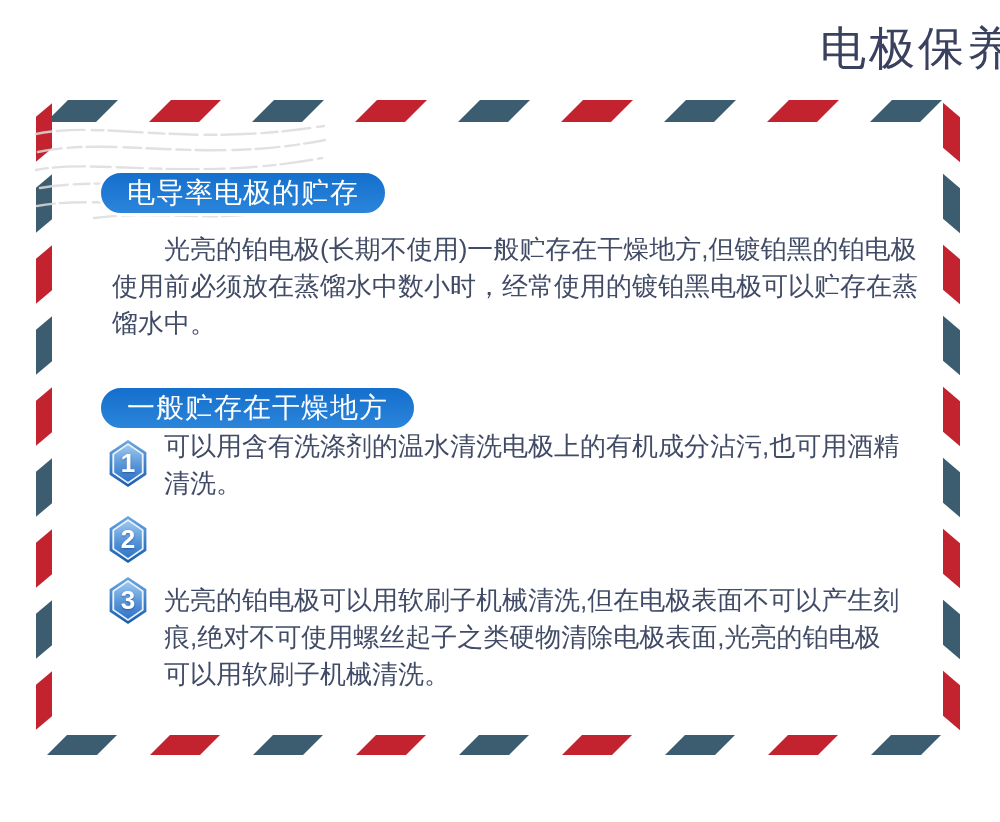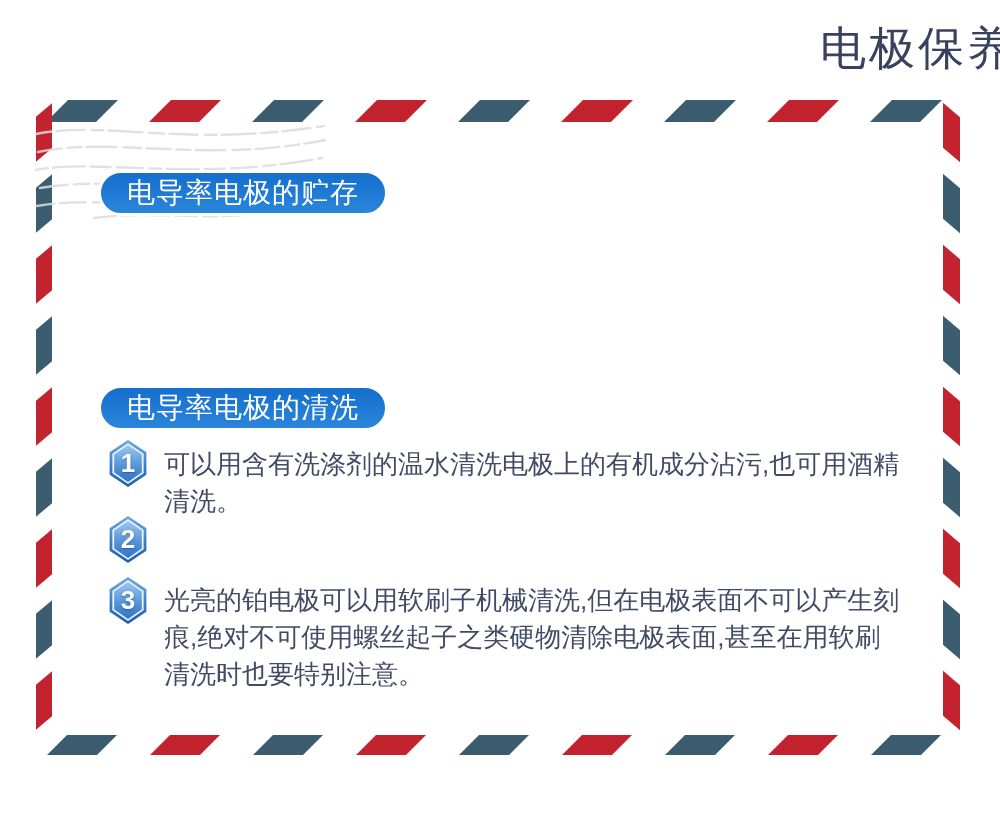--- a/index.html
+++ b/index.html
@@ -48,21 +48,21 @@
     font-size:26px; line-height:37px;
     color:#414b66;
     text-indent:2em;
   }
   .item-text {
     position:absolute;
     font-size:26px; line-height:37px;
     color:#414b66;
     width:742px; left:164px;
   }
-  .item1-text { top:446px; }
+  .item1-text { top:428px; }
   .item2-text { top:521px; }
   .item3-text { top:582px; }
   
   .hex { position:absolute; width:40px; height:47px; left:108px; }
   .hex1 { top:440px; }
   .hex2 { top:516px; }
   .hex3 { top:577px; }
   .hex .h-outer, .hex .h-ring, .hex .h-inner {
     position:absolute;
     clip-path:polygon(50% 0%, 96% 26%, 96% 74%, 50% 100%, 4% 74%, 4% 26%);
@@ -129,22 +129,23 @@
       <path d="M4,34 C80,18 170,46 291,22" stroke-dasharray="24 6 14 5 30 7 18 5"></path>
       <path d="M2,52 C60,40 160,64 288,40" stroke-dasharray="12 5 32 6 20 6 26 7"></path>
       <path d="M6,70 C90,56 180,82 290,58" stroke-dasharray="28 6 16 5 24 6 14 6"></path>
       <path d="M3,88 C70,76 150,98 250,80" stroke-dasharray="18 5 26 7 12 5 30 6"></path>
       <path d="M60,100 C120,92 180,104 232,94" stroke-dasharray="22 6 14 5 28 6"></path>
     </g>
   </svg>
 
   <div class="pill pill1">电导率电极的贮存</div>
 
+  <div class="para">光亮的铂电极(长期不使用)一般贮存在干燥地方,但镀铂黑的铂电极使用前必须放在蒸馏水中数小时，经常使用的镀铂黑电极可以贮存在蒸馏水中。</div>
 
-  <div class="pill pill2">电导率电极的清洗</div>
+  <div class="pill pill2">一般贮存在干燥地方</div>
 
   <div class="hex hex1">
     <div class="h-outer"></div>
     <div class="h-ring"></div>
     <div class="h-inner"></div>
     <div class="h-num">1</div>
   </div>
   <div class="item-text item1-text">可以用含有洗涤剂的温水清洗电极上的有机成分沾污,也可用酒精清洗。</div>
 
   <div class="hex hex2">
@@ -153,15 +154,15 @@
     <div class="h-inner"></div>
     <div class="h-num">2</div>
   </div>
 
   <div class="hex hex3">
     <div class="h-outer"></div>
     <div class="h-ring"></div>
     <div class="h-inner"></div>
     <div class="h-num">3</div>
   </div>
-  <div class="item-text item3-text">光亮的铂电极可以用软刷子机械清洗,但在电极表面不可以产生刻痕,绝对不可使用螺丝起子之类硬物清除电极表面,甚至在用软刷清洗时也要特别注意。</div>
+  <div class="item-text item3-text">光亮的铂电极可以用软刷子机械清洗,但在电极表面不可以产生刻痕,绝对不可使用螺丝起子之类硬物清除电极表面,光亮的铂电极可以用软刷子机械清洗。</div>
 
 </div>
 
 </body></html>

